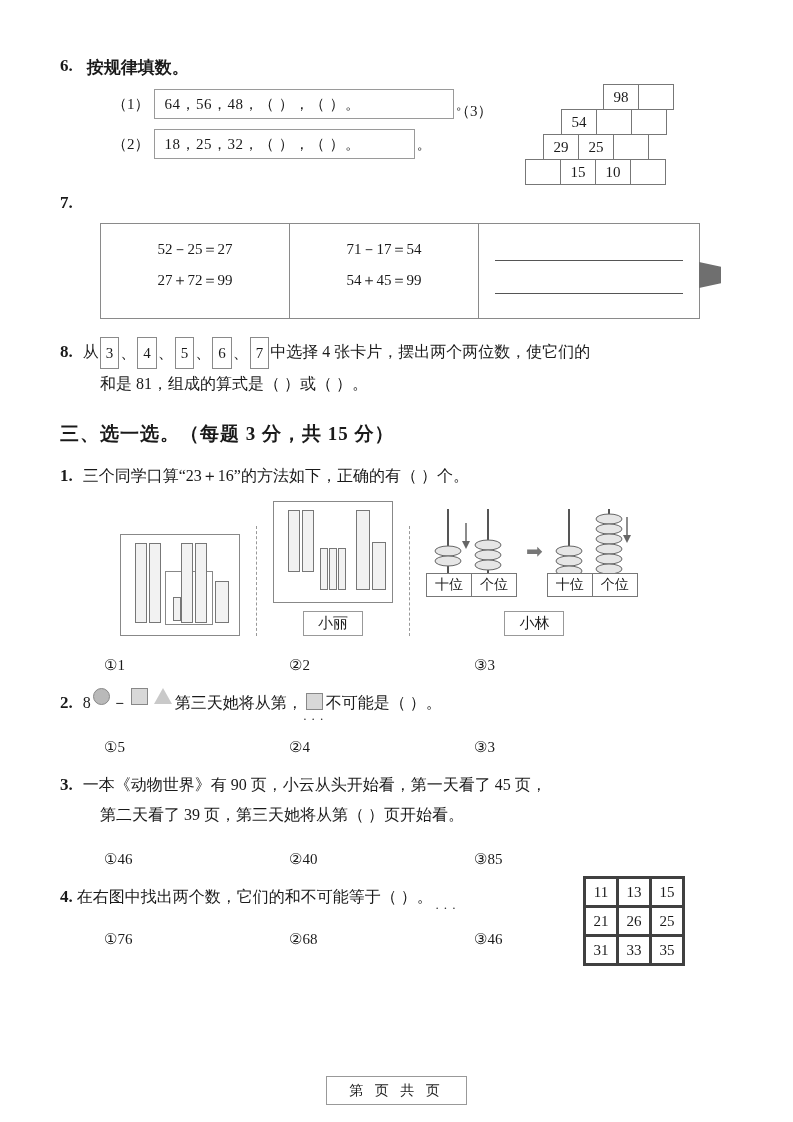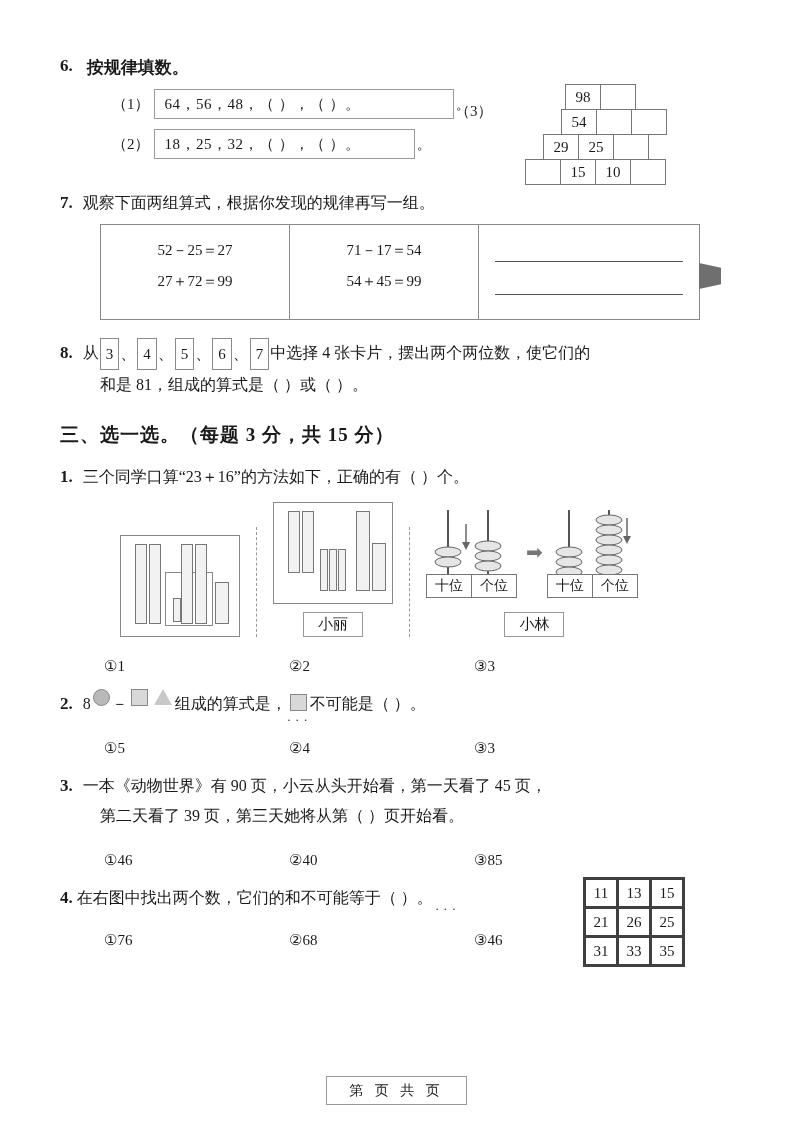--- a/index.html
+++ b/index.html
@@ -137,21 +137,21 @@
       <span class="seqlabel">（2）</span>
       <div class="seqbox" style="width:261px">
         <span>18，25，32，（        ），（        ）。</span>
       </div>
       <span class="seqtail">。</span>
     </div>
 
     <div class="pyr">
       <span class="pyrlabel">（3）</span>
       <div style="margin-left:70px">
-        <div class="prow" style="margin-left:40px">
+        <div class="prow" style="margin-left:78px">
           <div class="cell">98</div>
           <div class="cell"></div>
         </div>
         <div class="prow" style="margin-left:36px">
           <div class="cell">54</div>
           <div class="cell"></div>
           <div class="cell"></div>
         </div>
         <div class="prow" style="margin-left:18px">
           <div class="cell">29</div>
@@ -164,21 +164,20 @@
           <div class="cell">10</div>
           <div class="cell"></div>
         </div>
       </div>
     </div>
   </div>
 
   <div class="q" style="margin-top:34px">
     <div class="row">
       <span class="qnum" style="font-size:17px">7.</span>
-      <span style="font-size:16px;margin-left:10px">观察下面两组算式，根据你发现的规律再写一组。</span>
     </div>
     <div class="q7box">
       <div class="q7col">
         <div class="q7cell">52－25＝27</div>
         <div class="q7cell">27＋72＝99</div>
       </div>
       <div class="q7col b">
         <div class="q7cell">71－17＝54</div>
         <div class="q7cell">54＋45＝99</div>
       </div>
@@ -295,21 +294,21 @@
   </div>
 
   <div class="q" style="margin-top:14px">
     <div class="row body">
       <span class="qnum" style="font-size:17px">2.</span>
       <span style="margin-left:10px">8</span>
       <span class="circ" style="margin:0 2px"></span>
       <span>－</span>
       <span class="sq" style="margin:0 3px"></span>
       <span class="tri" style="margin:0 3px"></span>
-      <span>组成的算式是，</span>
+      <span>第三天她将从第，</span>
       <span style="position:relative;display:inline-block;">
         <span class="sq" style="margin:0 3px"></span>
         <span class="dots" style="position:absolute;left:0;top:16px;color:#333">···</span>
       </span>
       <span>不可能是（        ）。</span>
     </div>
     <div class="opts">
       <span>①5</span>
       <span>②4</span>
       <span>③3</span>

